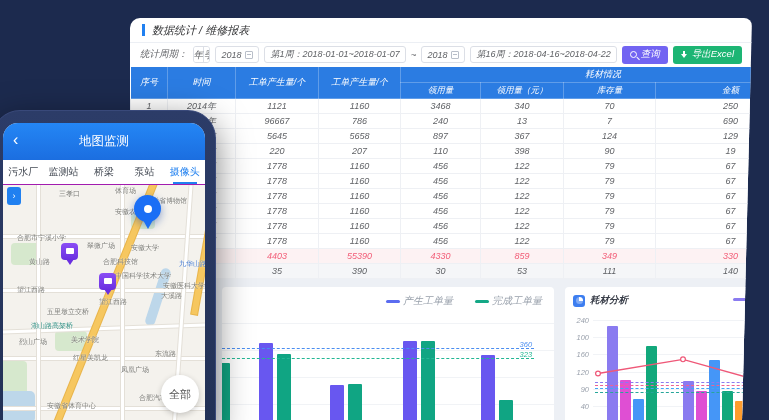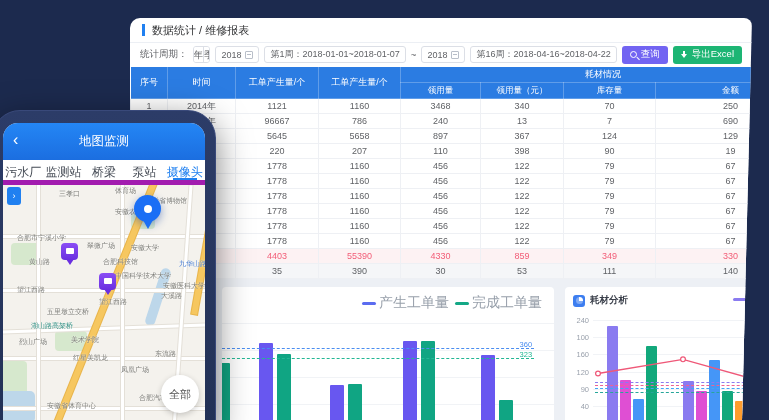--- a/index.html
+++ b/index.html
@@ -2,21 +2,21 @@
 <html><head>
 <meta charset="utf-8">
 <style>
   * { margin:0; padding:0; box-sizing:border-box; }
   html,body { width:769px; height:420px; overflow:hidden; background:#1c2a4e;
     font-family:"Liberation Sans","DejaVu Sans",sans-serif; }
   .stage { position:relative; width:769px; height:420px; overflow:hidden; background:#1c2a4e; }
 
   
   .dash-clip { position:absolute; left:130px; top:18px; width:622px; height:402px;
-    clip-path:polygon(0 0,100% 0,calc(100% - 10px) 100%,0 100%); }
+    clip-path:polygon(0 0,100% 0,calc(100% - 10px) 100%,0 100%);font-style:italic; }
   .dash { position:relative; width:100%; height:100%; background:#fff; border-radius:10px 8px 0 0; overflow:hidden; }
 
   .crumbbar { height:25px; display:flex; align-items:center; padding:0 12px; border-bottom:1px solid #eceff4; }
   .crumb-chip { width:3px; height:12px; background:#2080f0; margin-right:7px; }
   .crumb-txt { font-size:11px; color:#303133; }
 
   .filterbar { height:23px; display:flex; align-items:center; gap:5px; padding:0 10px; font-size:9.5px; color:#606266; white-space:nowrap; }
   .seg { display:flex; border:1px solid #dcdfe6; border-radius:3px; overflow:hidden; height:17px; }
   .seg span { width:23px; text-align:center; line-height:15px; font-size:9.5px; color:#606266; background:#fff; border-right:1px solid #dcdfe6; cursor:pointer; }
   .seg span:last-child { border-right:none; }
@@ -37,21 +37,21 @@
   table.rep th { background:#2b7ce2; color:#fff; font-weight:normal; border:1px solid rgba(255,255,255,.25); height:16px; font-size:9px; }
   table.rep td { border:1px solid #eef0f4; height:15px; background:#fff; }
   table.rep tr.total td { background:#fdf2f3; color:#f25d77; }
   table.rep tr.avg td { background:#f5f6f8;margin-top:28px; }
 
   
   .charts { position:absolute; left:0; top:261px; width:100%; height:141px; background:#edf0f5; }
   .card { position:absolute; top:8px; background:#fff; border-radius:4px; overflow:hidden; height:140px; }
   .card-left { left:92px; width:332px; }
   .card-right { left:435px; width:230px; }
-  .legend { position:absolute; top:7px; right:12px; display:flex; gap:6px; font-size:14px; color:#98a0ab; align-items:center; }
+  .legend { position:absolute; top:7px; right:12px; display:flex; gap:22px; font-size:10px; color:#98a0ab; align-items:center; }
   .lg-dash { width:14px; height:3px; border-radius:2px; display:inline-block; margin-right:3px; vertical-align:middle; }
   .grid { position:absolute; left:0; width:100%; height:1px; background:#f1f3f6; }
   .bar { position:absolute; width:14px; border-radius:1px 1px 0 0; }
   .refline { position:absolute; left:0; width:94%; border-top:1px dashed; }
   .reflab { position:absolute; right:2px; font-size:7.5px; transform:translateY(-9px); }
   .rc-head { display:flex; align-items:center; gap:5px; padding:7px 8px 0 8px; }
   .pie-ico { width:12px; height:12px; border-radius:3px; background:#3d7ef0; position:relative; }
   .pie-ico::after { content:""; position:absolute; inset:2.5px; border-radius:50%;
      background:conic-gradient(#fff 0 100deg, rgba(255,255,255,.35) 100deg 360deg); }
   .rc-title { font-size:9.5px; color:#3a3f4a; font-weight:bold; }
@@ -59,21 +59,21 @@
   .rbar { position:absolute; width:11px; border-radius:1px 1px 0 0; }
 
   
   .phone { position:absolute; left:-8px; top:110px; width:224px; height:320px;
     background:linear-gradient(180deg,#2c3c68,#223156); border:1px solid #39497a;
     border-radius:28px 28px 0 0; box-shadow:0 10px 34px rgba(0,0,0,.5); }
   .screen { position:absolute; left:10px; right:10px; top:12px; bottom:0; border-radius:15px 15px 0 0; overflow:hidden; background:#f4f2ed; display:flex; flex-direction:column; }
   .p-header { height:37px; background:linear-gradient(180deg,#2486f5,#1b6ee0); color:#fff; display:flex; align-items:center; justify-content:center; position:relative; flex:none; }
   .p-back { position:absolute; left:10px; top:8px; font-size:16px; line-height:18px; color:#fff; cursor:pointer; }
   .p-title { font-size:12.5px; }
-  .p-tabs { height:25px; background:#fff; display:flex; align-items:stretch; font-size:12px; color:#454b55; flex:none; border-bottom:5px solid #a21caf; }
+  .p-tabs { height:25px; background:#fff; display:flex; align-items:stretch; font-size:10px; color:#454b55; flex:none; border-bottom:1px solid #a21caf; }
   .p-tabs span { flex:1; text-align:center; line-height:24px; cursor:pointer; position:relative; }
   .p-tabs span.on { color:#2080f0; }
   .p-tabs span.on::after { content:""; position:absolute; left:20%; right:20%; bottom:0; height:2px; background:#2080f0; }
   .map { flex:1; position:relative; overflow:hidden; background:#f4f2ed; }
   .road-h { position:absolute; height:3px; background:#fff; box-shadow:0 0 0 1px #e4e0d8; }
   .road-v { position:absolute; width:3px; background:#fff; box-shadow:0 0 0 1px #e4e0d8; }
   .road-y { position:absolute; width:6px; background:#f6c760; box-shadow:0 0 0 1px #e8b44a; }
   .park { position:absolute; background:#d6e8cd; border-radius:4px; }
   .water { position:absolute; background:#bdd7ea; border-radius:5px; }
   .mlab { position:absolute; font-size:7px; color:#7d7d78; white-space:nowrap; text-shadow:0 0 2px #fff; }

